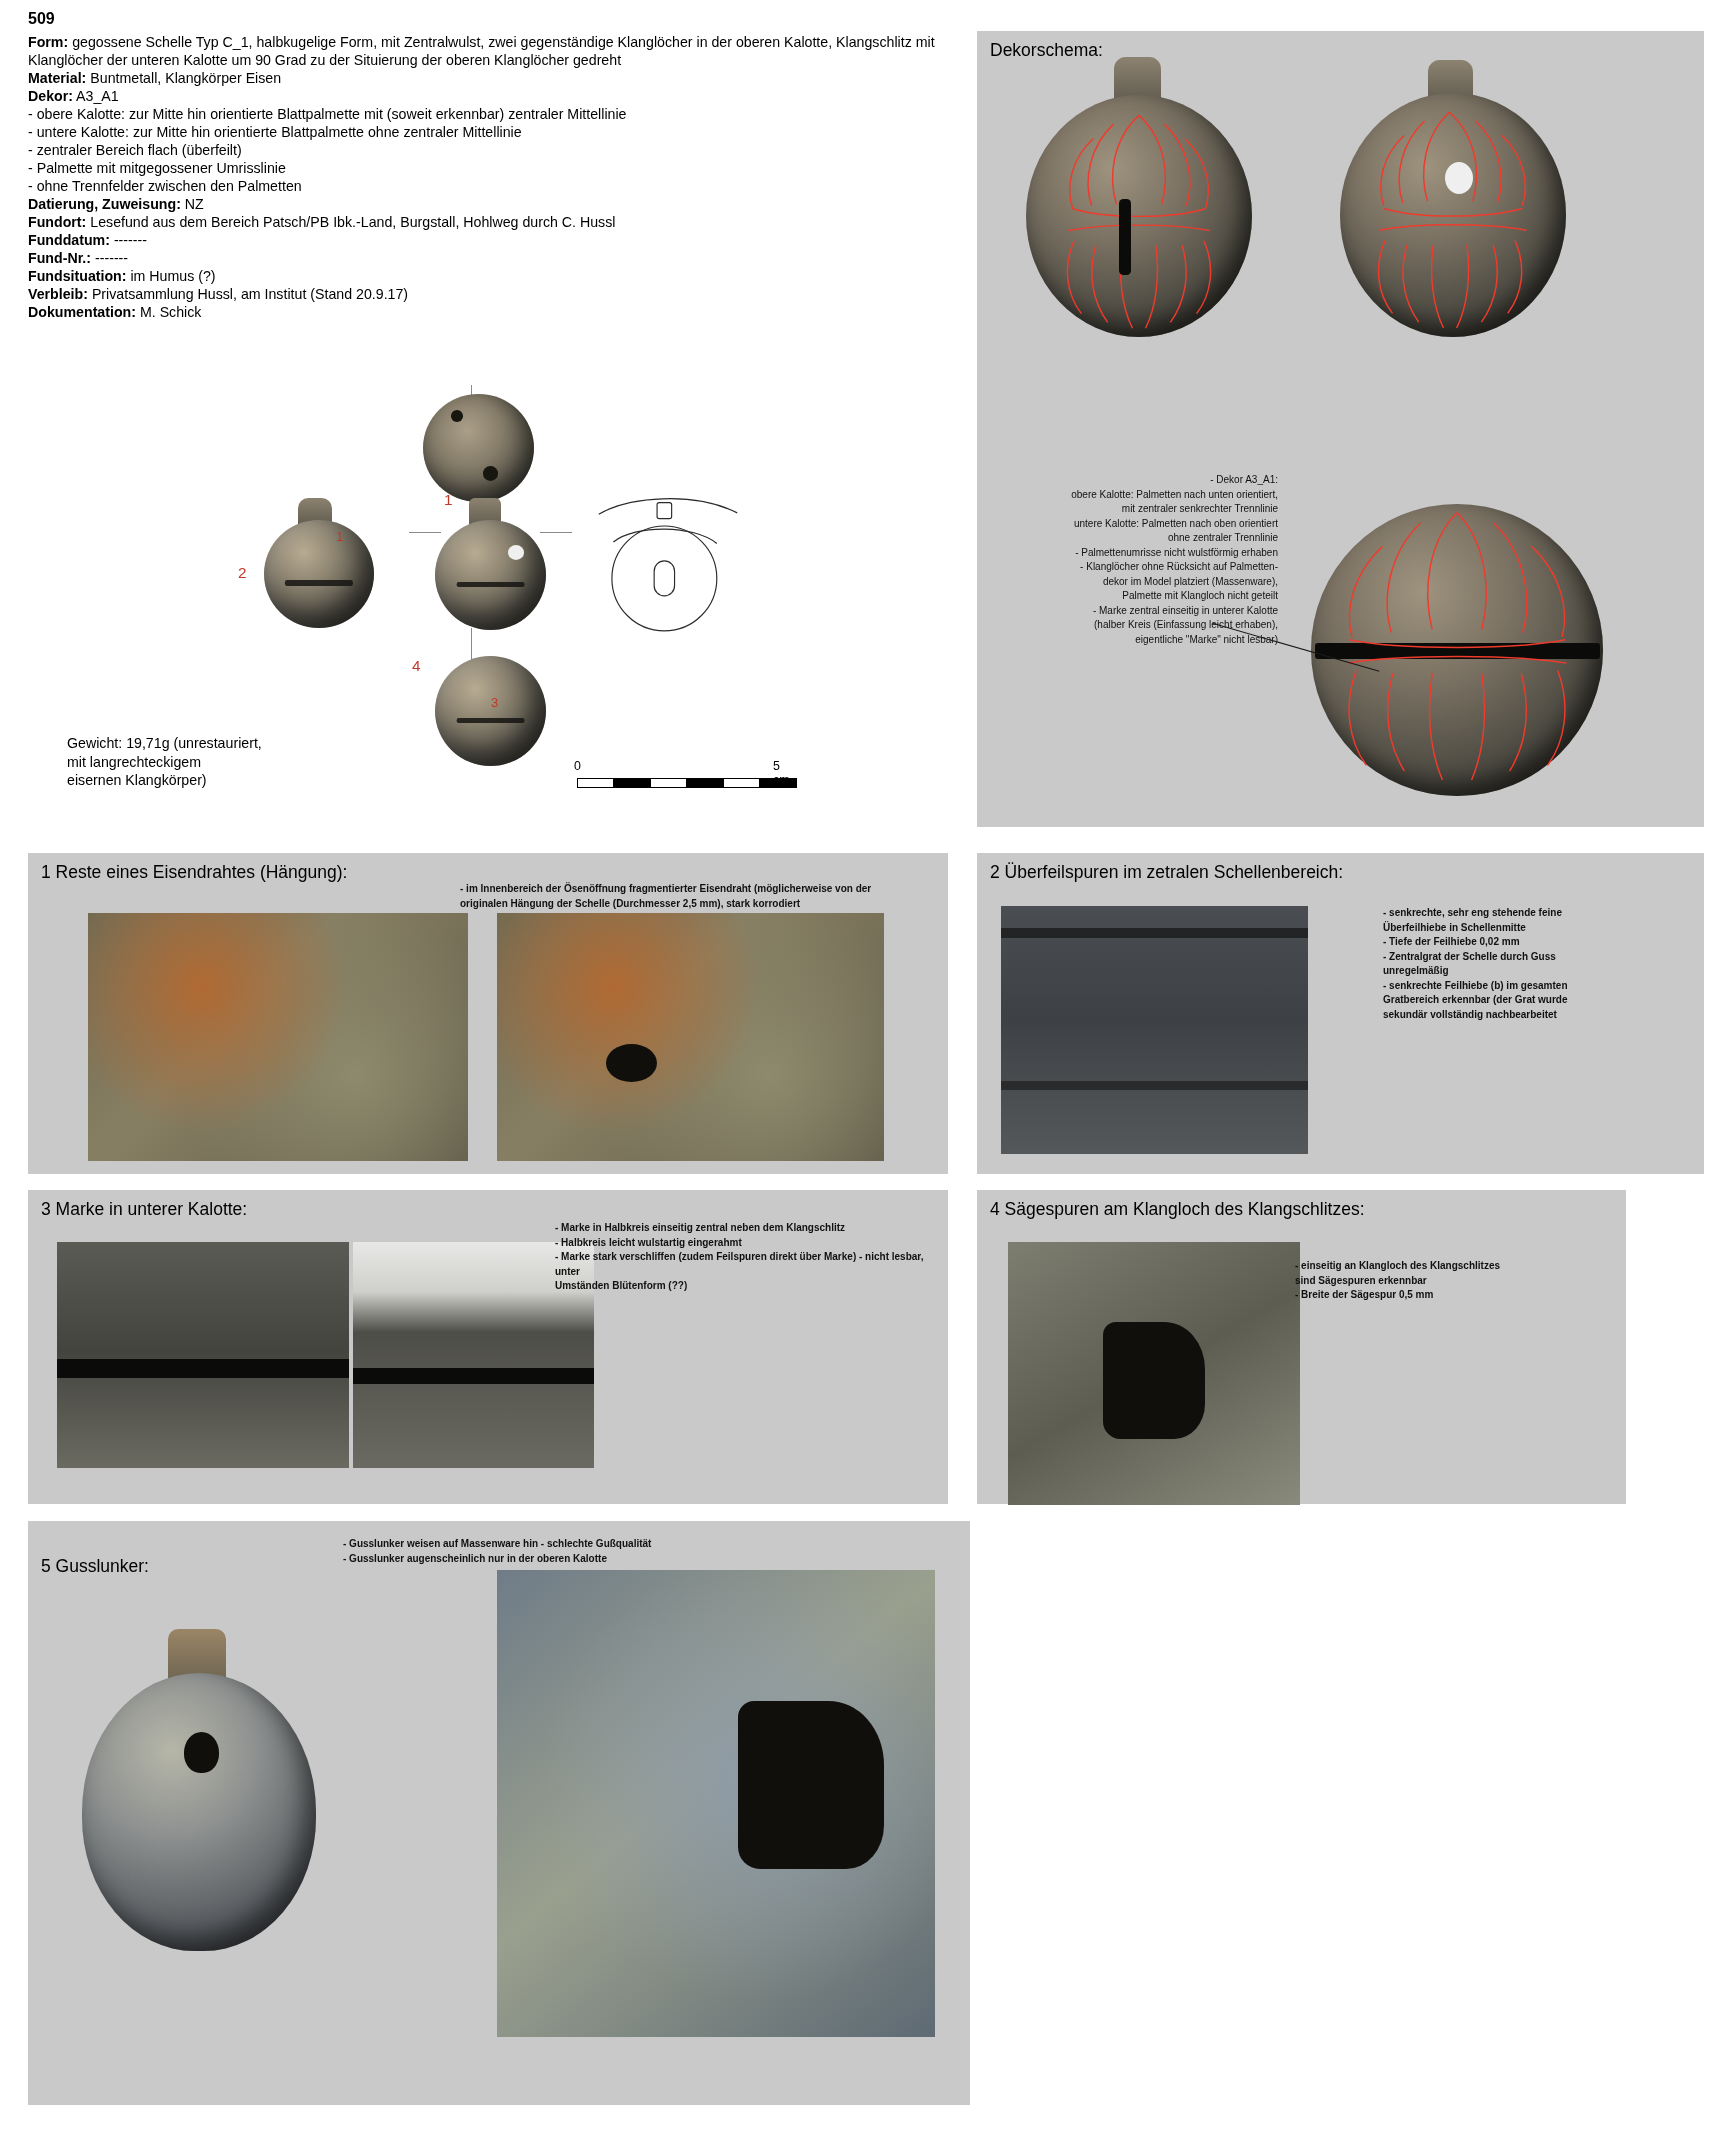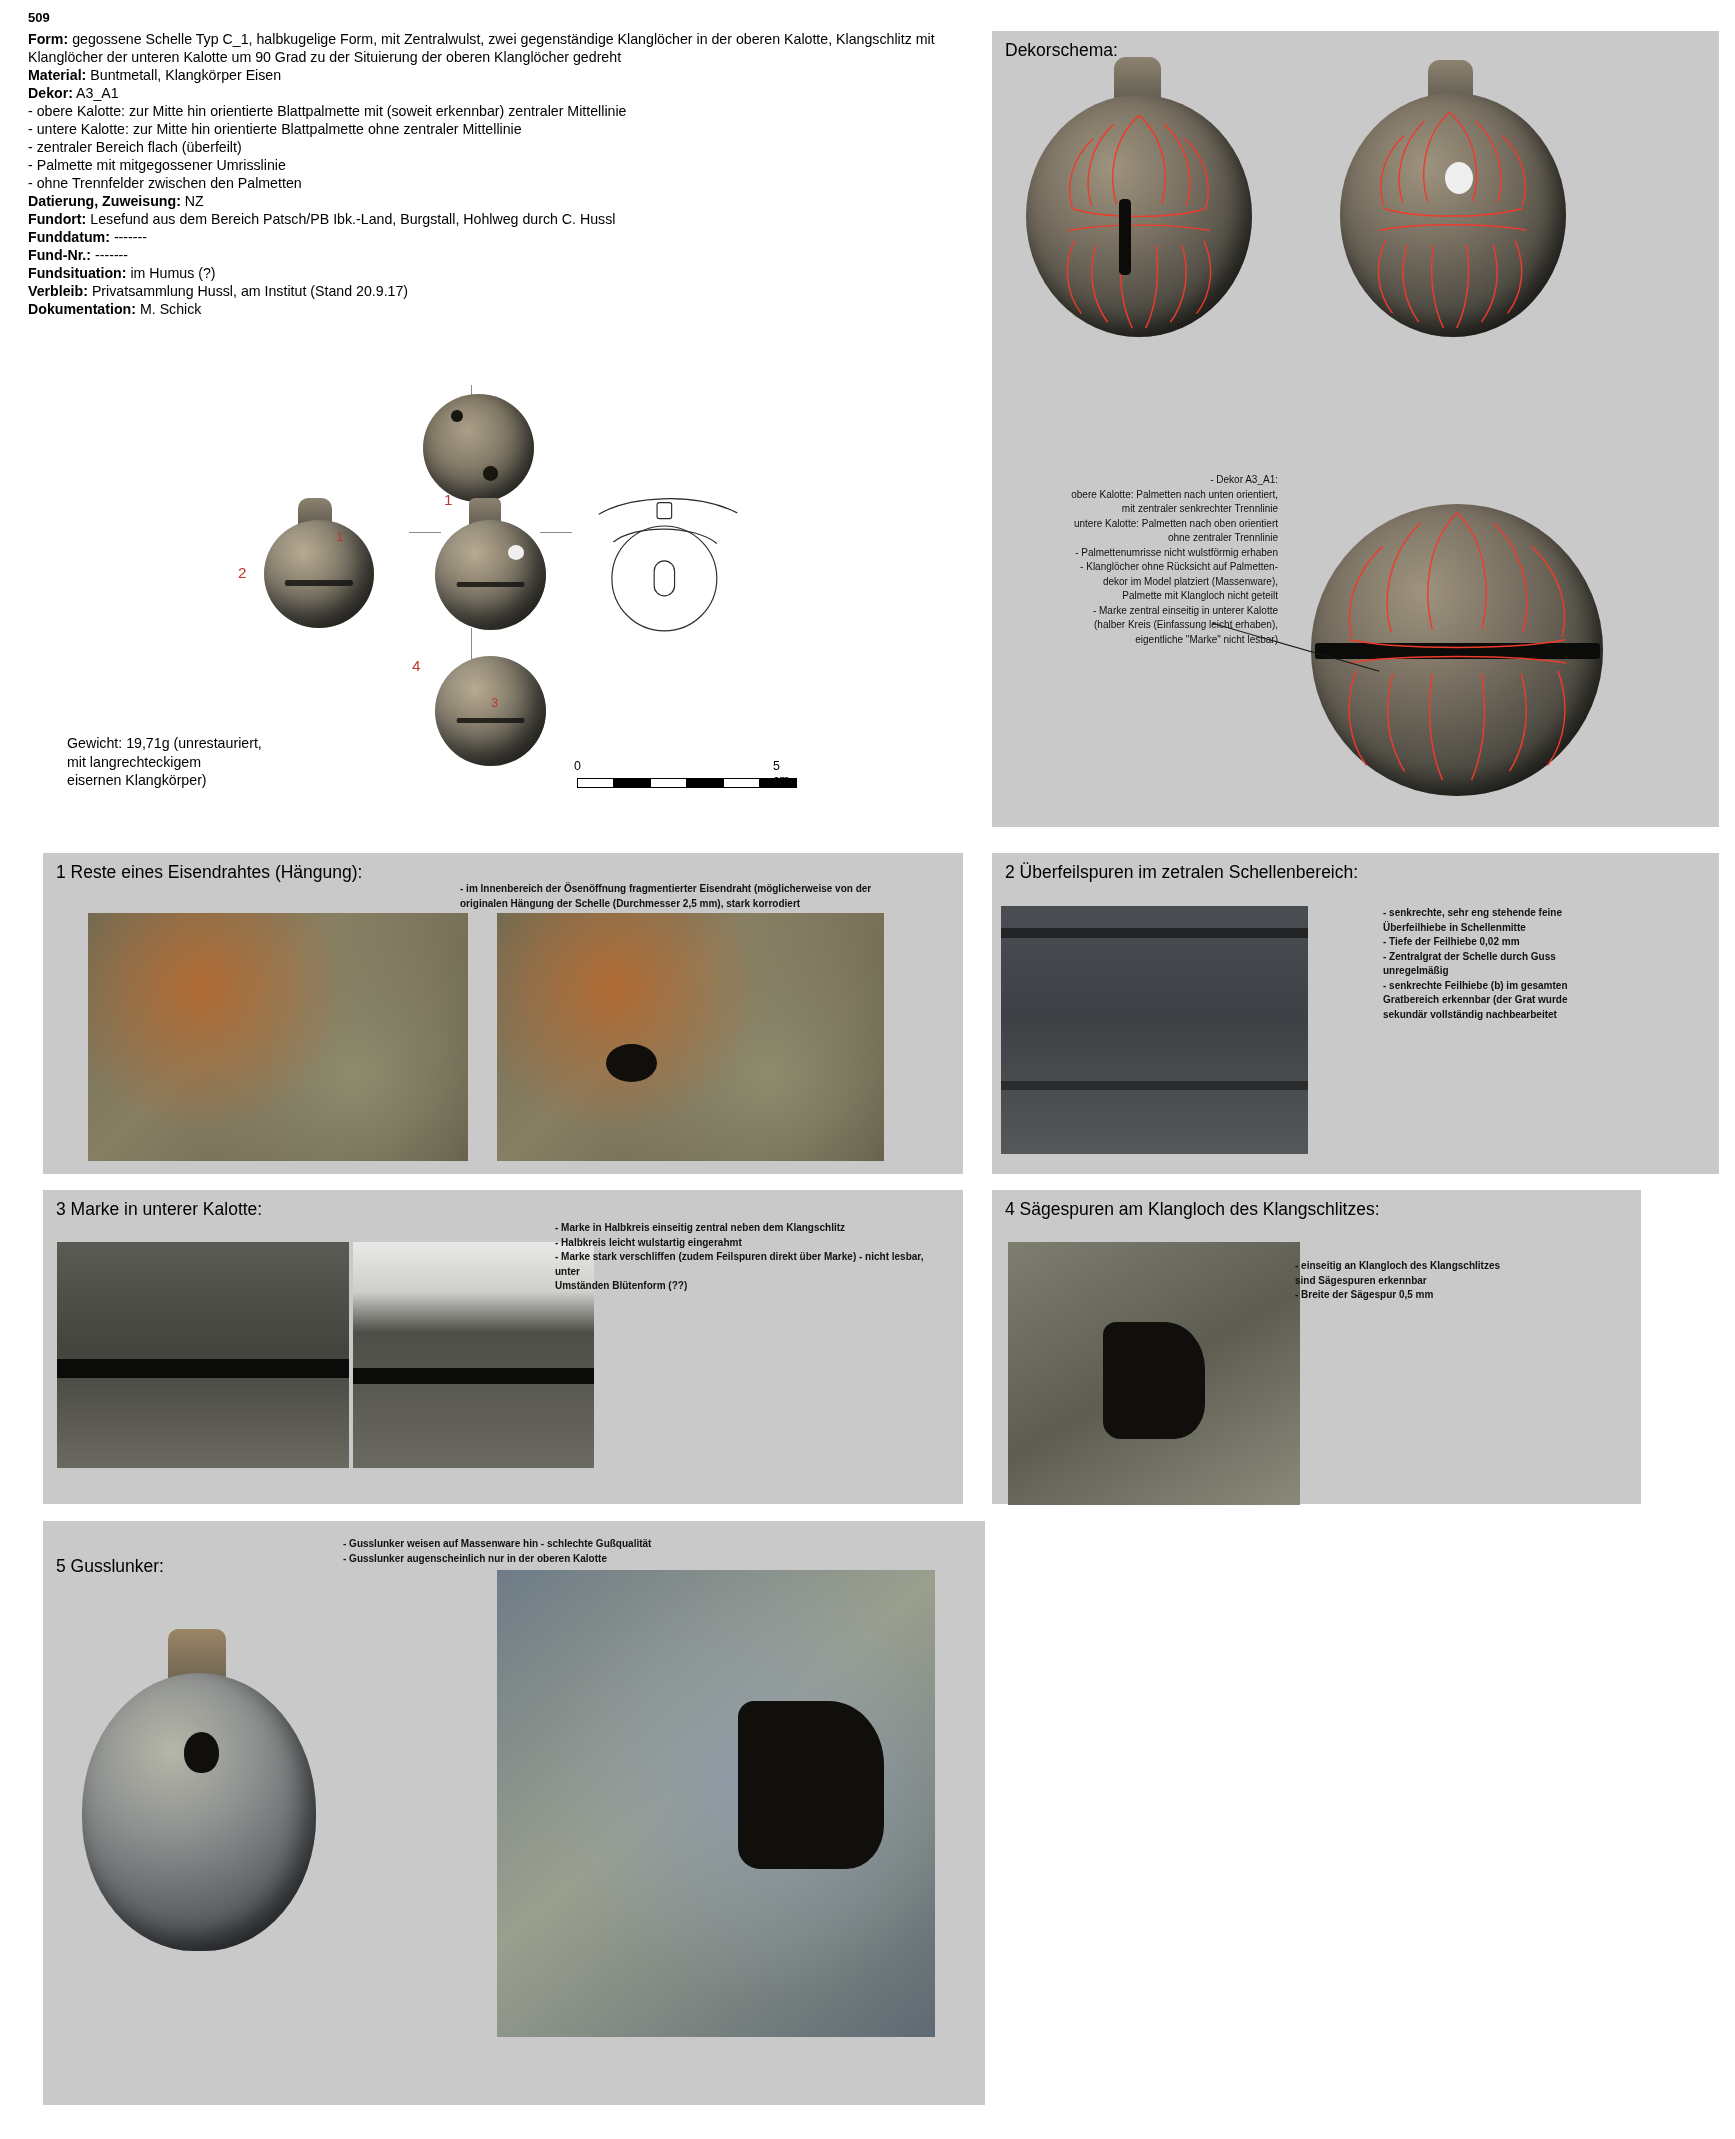--- a/index.html
+++ b/index.html
@@ -19,21 +19,20 @@
     position: relative;
     width: 1735px;
     height: 2140px;
   }
 
   
   .panel {
     position: absolute;
     background: #c9c9c9;
     box-sizing: border-box;
-    margin-left: 15px;
   }
   .panel-title {
     font-size: 17.5px;
     color: #000;
     padding: 8.8px 0 0 13px;
   }
   .note {
     font-size: 10px;
     line-height: 1.45;
     color: #111;
@@ -41,21 +40,21 @@
   }
 
   
   #catalog {
     position: absolute;
     left: 28px;
     top: 10.2px;
     width: 942px;
   }
   #catalog .catno {
-    font-size: 13px;
+    font-size: 16px;
     font-weight: bold;
     margin-bottom: 4.4px;
   }
   #catalog .line {
     font-size: 14.2px;
     line-height: 1.27;
     margin: 0;
   }
   #catalog .line b { font-weight: bold; }
 

